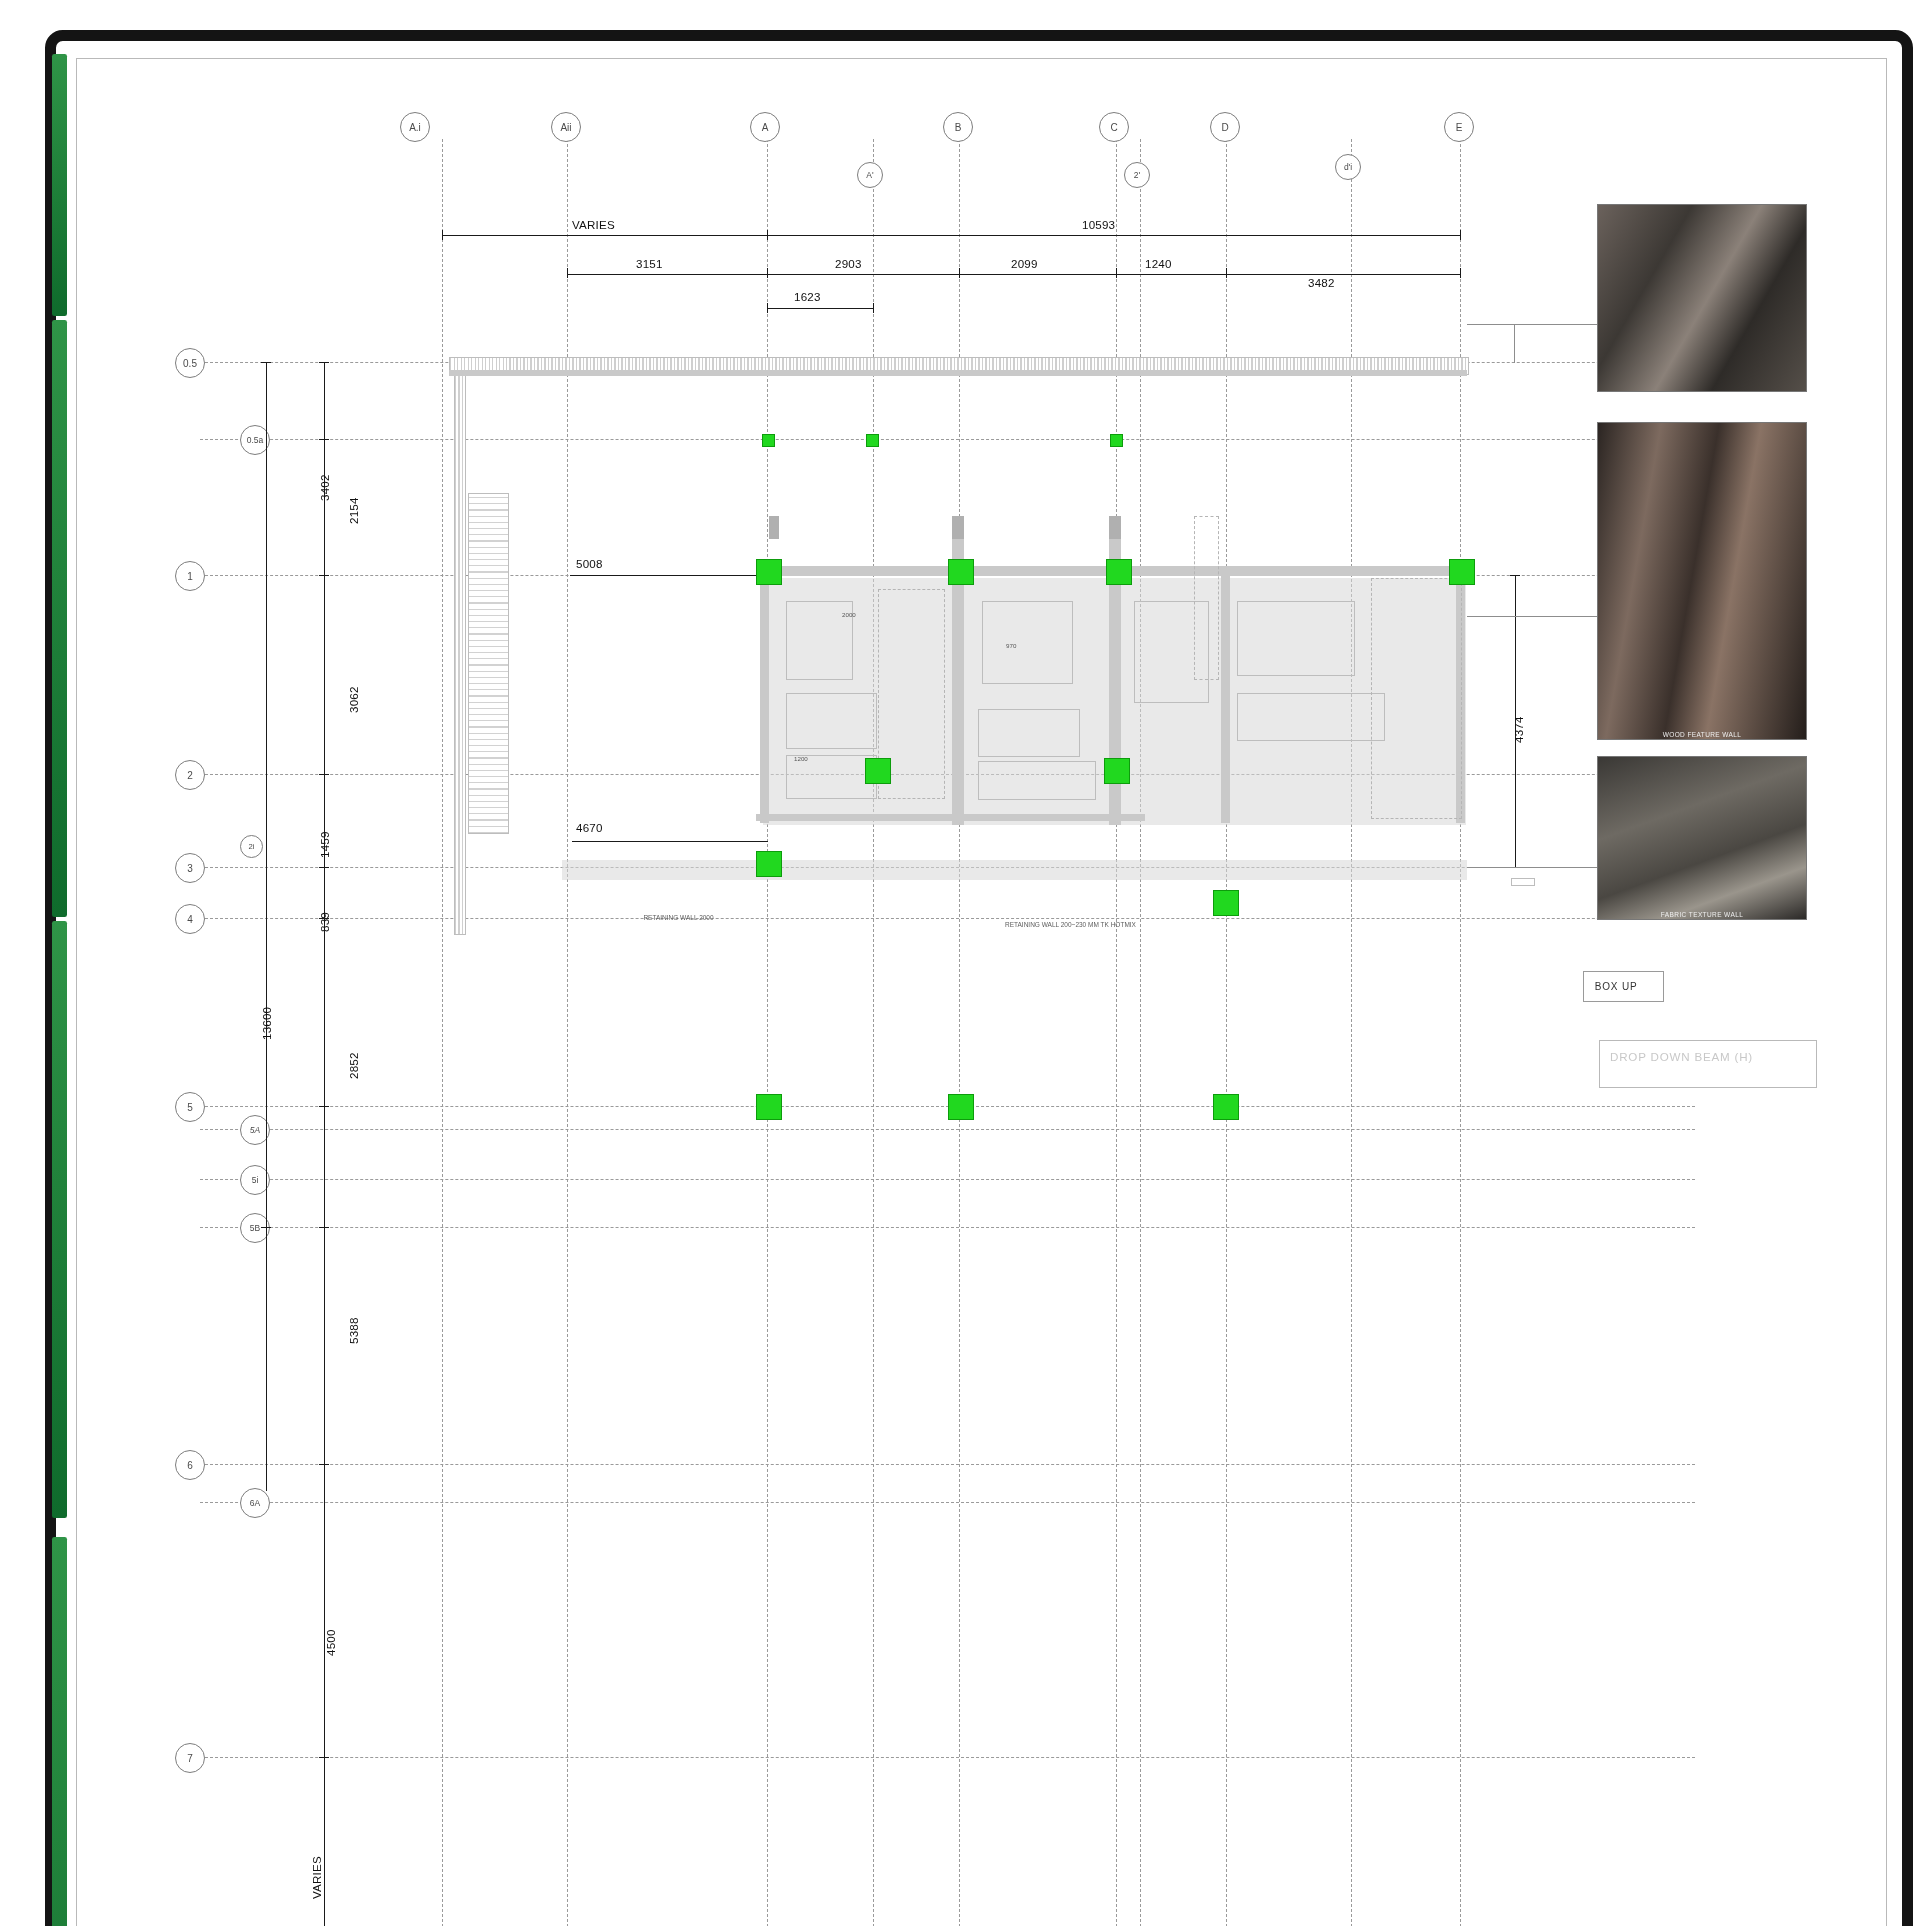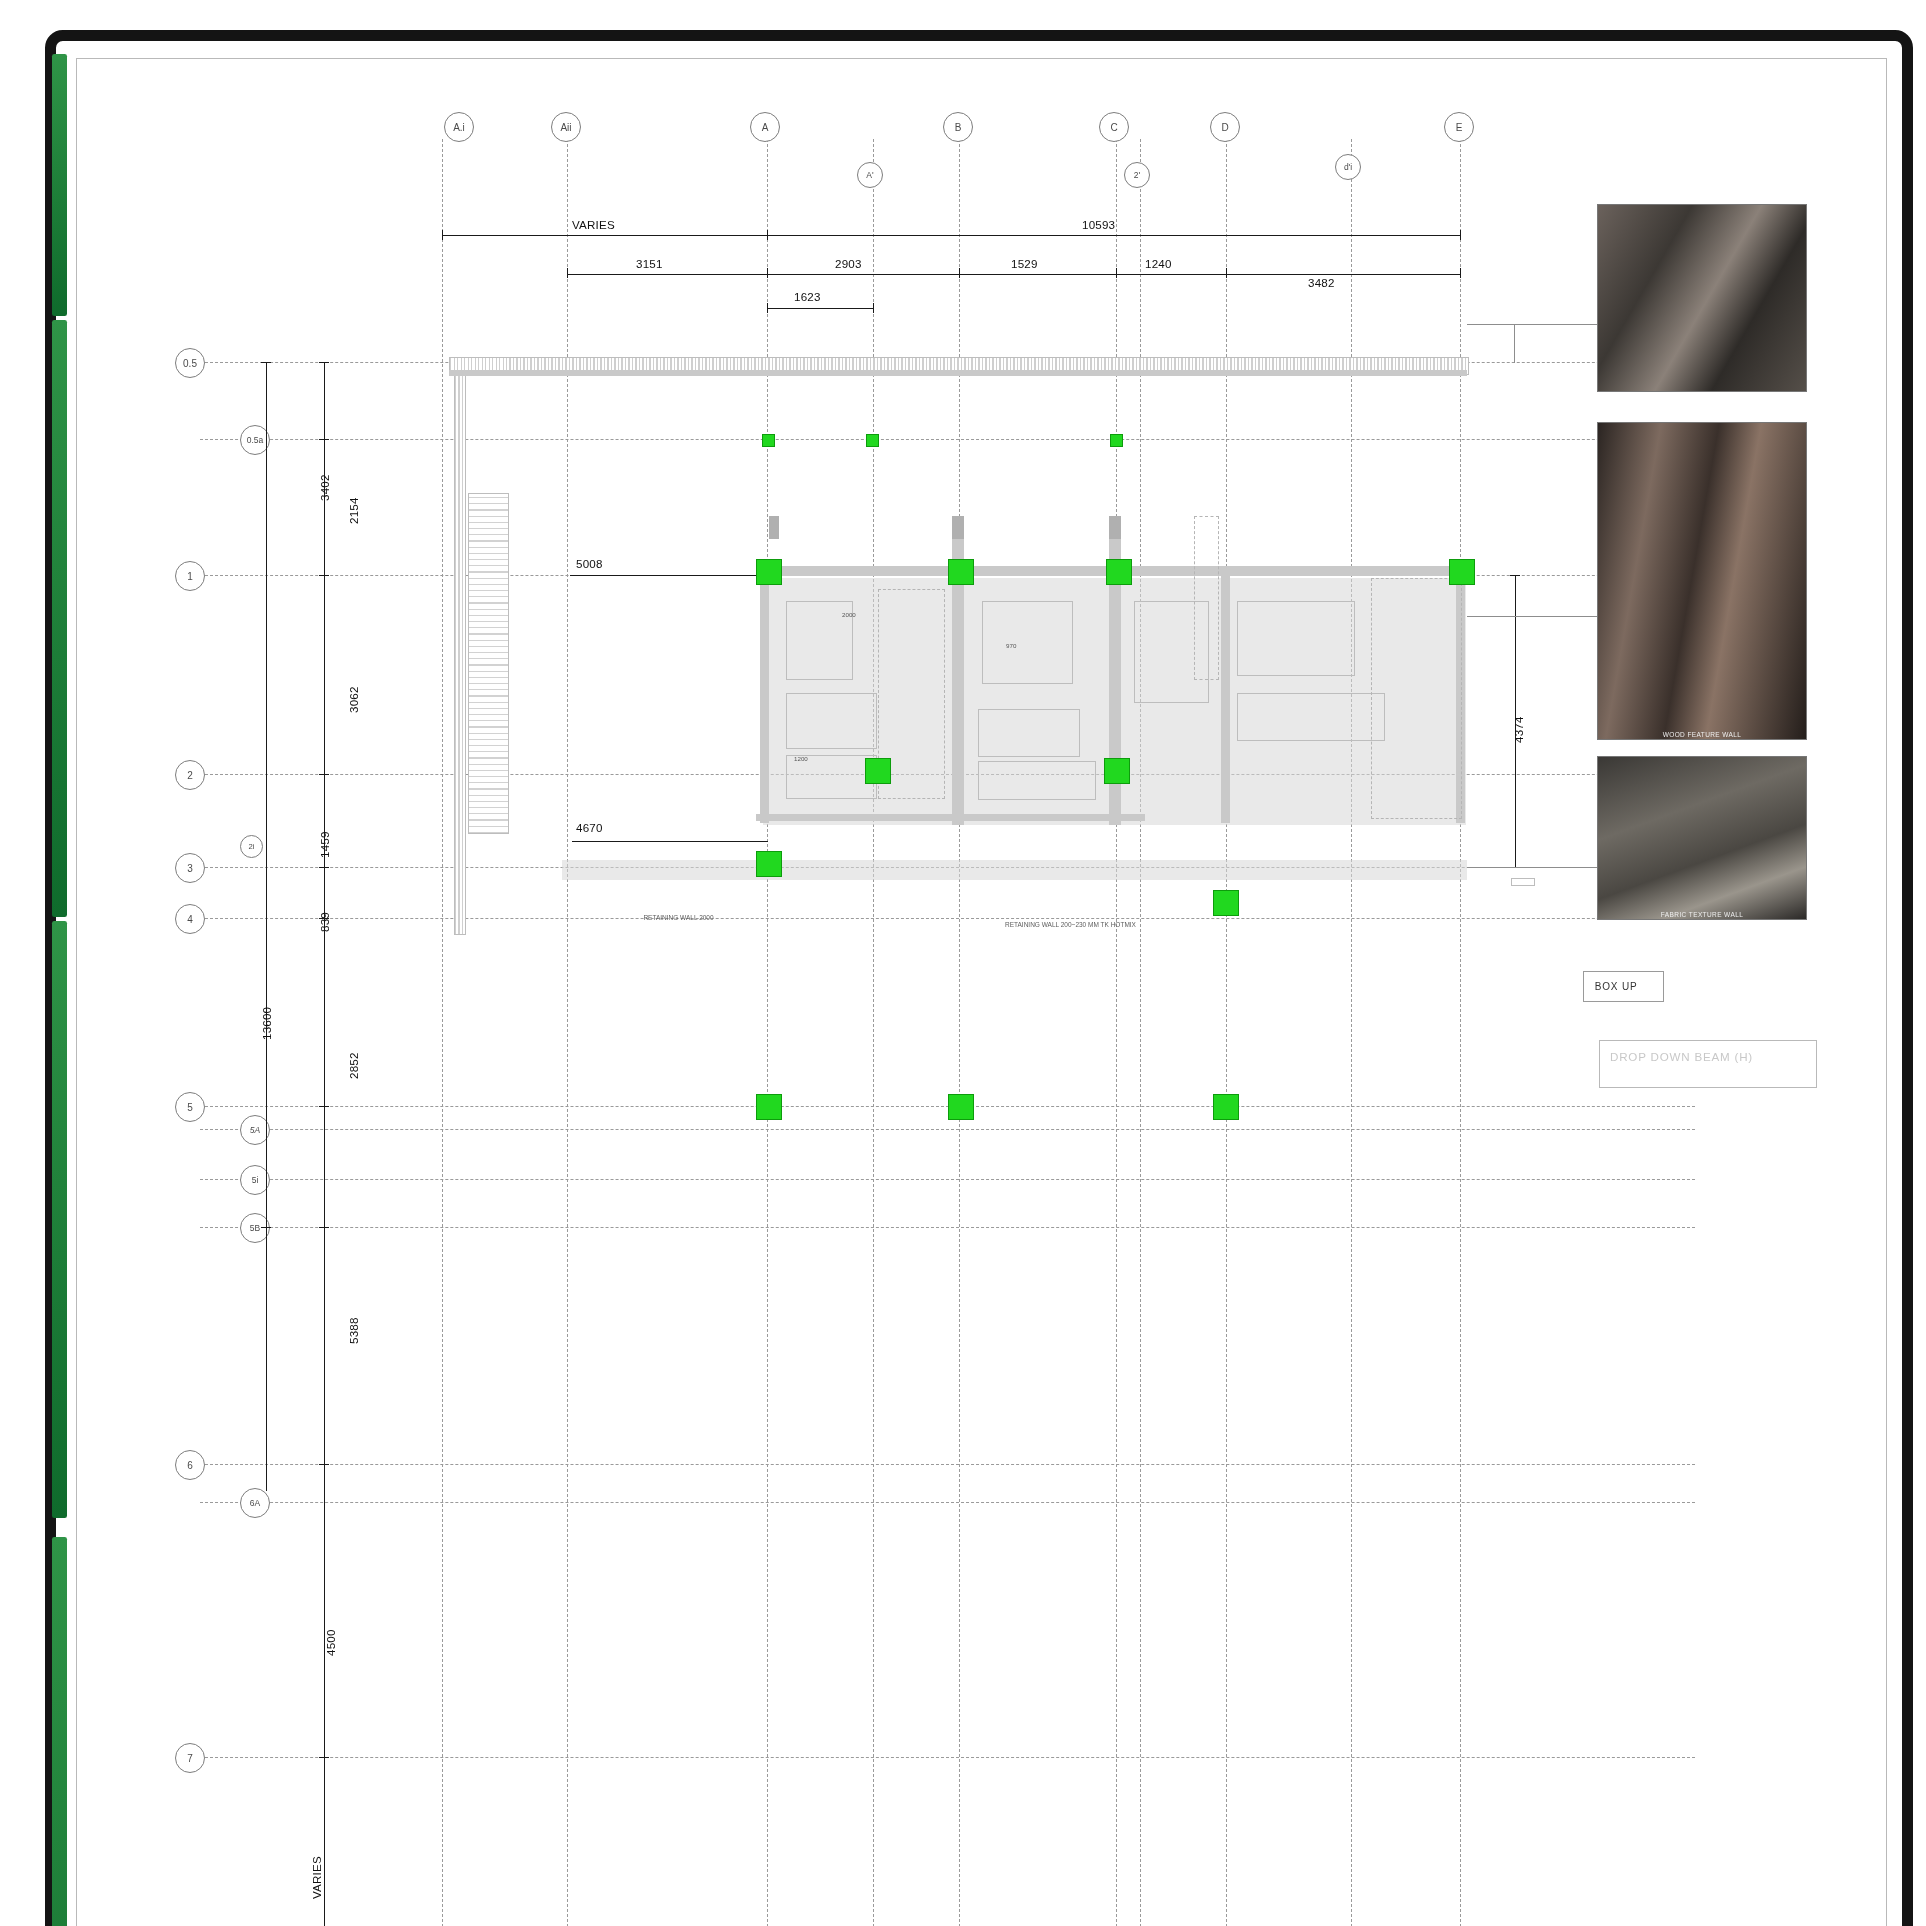--- a/index.html
+++ b/index.html
@@ -162,21 +162,21 @@
     <div class="gridline-h" style="left:200px;top:867px;width:1495px;"></div>
     <div class="gridline-h" style="left:200px;top:918px;width:1495px;"></div>
     <div class="gridline-h" style="left:200px;top:1106px;width:1495px;"></div>
     <div class="gridline-h" style="left:200px;top:1129px;width:1495px;"></div>
     <div class="gridline-h" style="left:200px;top:1179px;width:1495px;"></div>
     <div class="gridline-h" style="left:200px;top:1227px;width:1495px;"></div>
     <div class="gridline-h" style="left:200px;top:1464px;width:1495px;"></div>
     <div class="gridline-h" style="left:200px;top:1502px;width:1495px;"></div>
     <div class="gridline-h" style="left:200px;top:1757px;width:1495px;"></div>
 
-    <div class="bub" style="left:444px;top:112px;width:28px;height:28px;">
+    <div class="bub" style="left:400px;top:112px;width:28px;height:28px;">
         <span>A.i</span>
       </div>
     <div class="bub" style="left:551px;top:112px;width:28px;height:28px;">
         <span>Aii</span>
       </div>
     <div class="bub" style="left:750px;top:112px;width:28px;height:28px;">
         <span>A</span>
       </div>
     <div class="bub" style="left:943px;top:112px;width:28px;height:28px;">
         <span>B</span>
@@ -255,21 +255,21 @@
 
     <div class="dimline" style="left:567px;top:274px;width:893px;"></div>
     <div class="tick" style="left:567px;top:268px;"></div>
     <div class="tick" style="left:767px;top:268px;"></div>
     <div class="tick" style="left:959px;top:268px;"></div>
     <div class="tick" style="left:1116px;top:268px;"></div>
     <div class="tick" style="left:1226px;top:268px;"></div>
     <div class="tick" style="left:1460px;top:268px;"></div>
     <div class="t dimtxt" style="left:636px;top:257px;">3151</div>
     <div class="t dimtxt" style="left:835px;top:257px;">2903</div>
-    <div class="t dimtxt" style="left:1011px;top:257px;">1529</div>
+    <div class="t dimtxt" style="left:1011px;top:257px;">2099</div>
     <div class="t dimtxt" style="left:1145px;top:257px;">1240</div>
     <div class="t dimtxt" style="left:1308px;top:257px;margin-top:19px;">3482</div>
 
     <div class="dimline" style="left:767px;top:308px;width:106px;"></div>
     <div class="tick" style="left:767px;top:303px;"></div>
     <div class="tick" style="left:873px;top:303px;"></div>
     <div class="t dimtxt" style="left:794px;top:290px;">1623</div>
 
     <div class="dimline-v" style="left:266px;top:362px;height:1129px;"></div>
     <div class="tickh" style="left:261px;top:362px;"></div>

